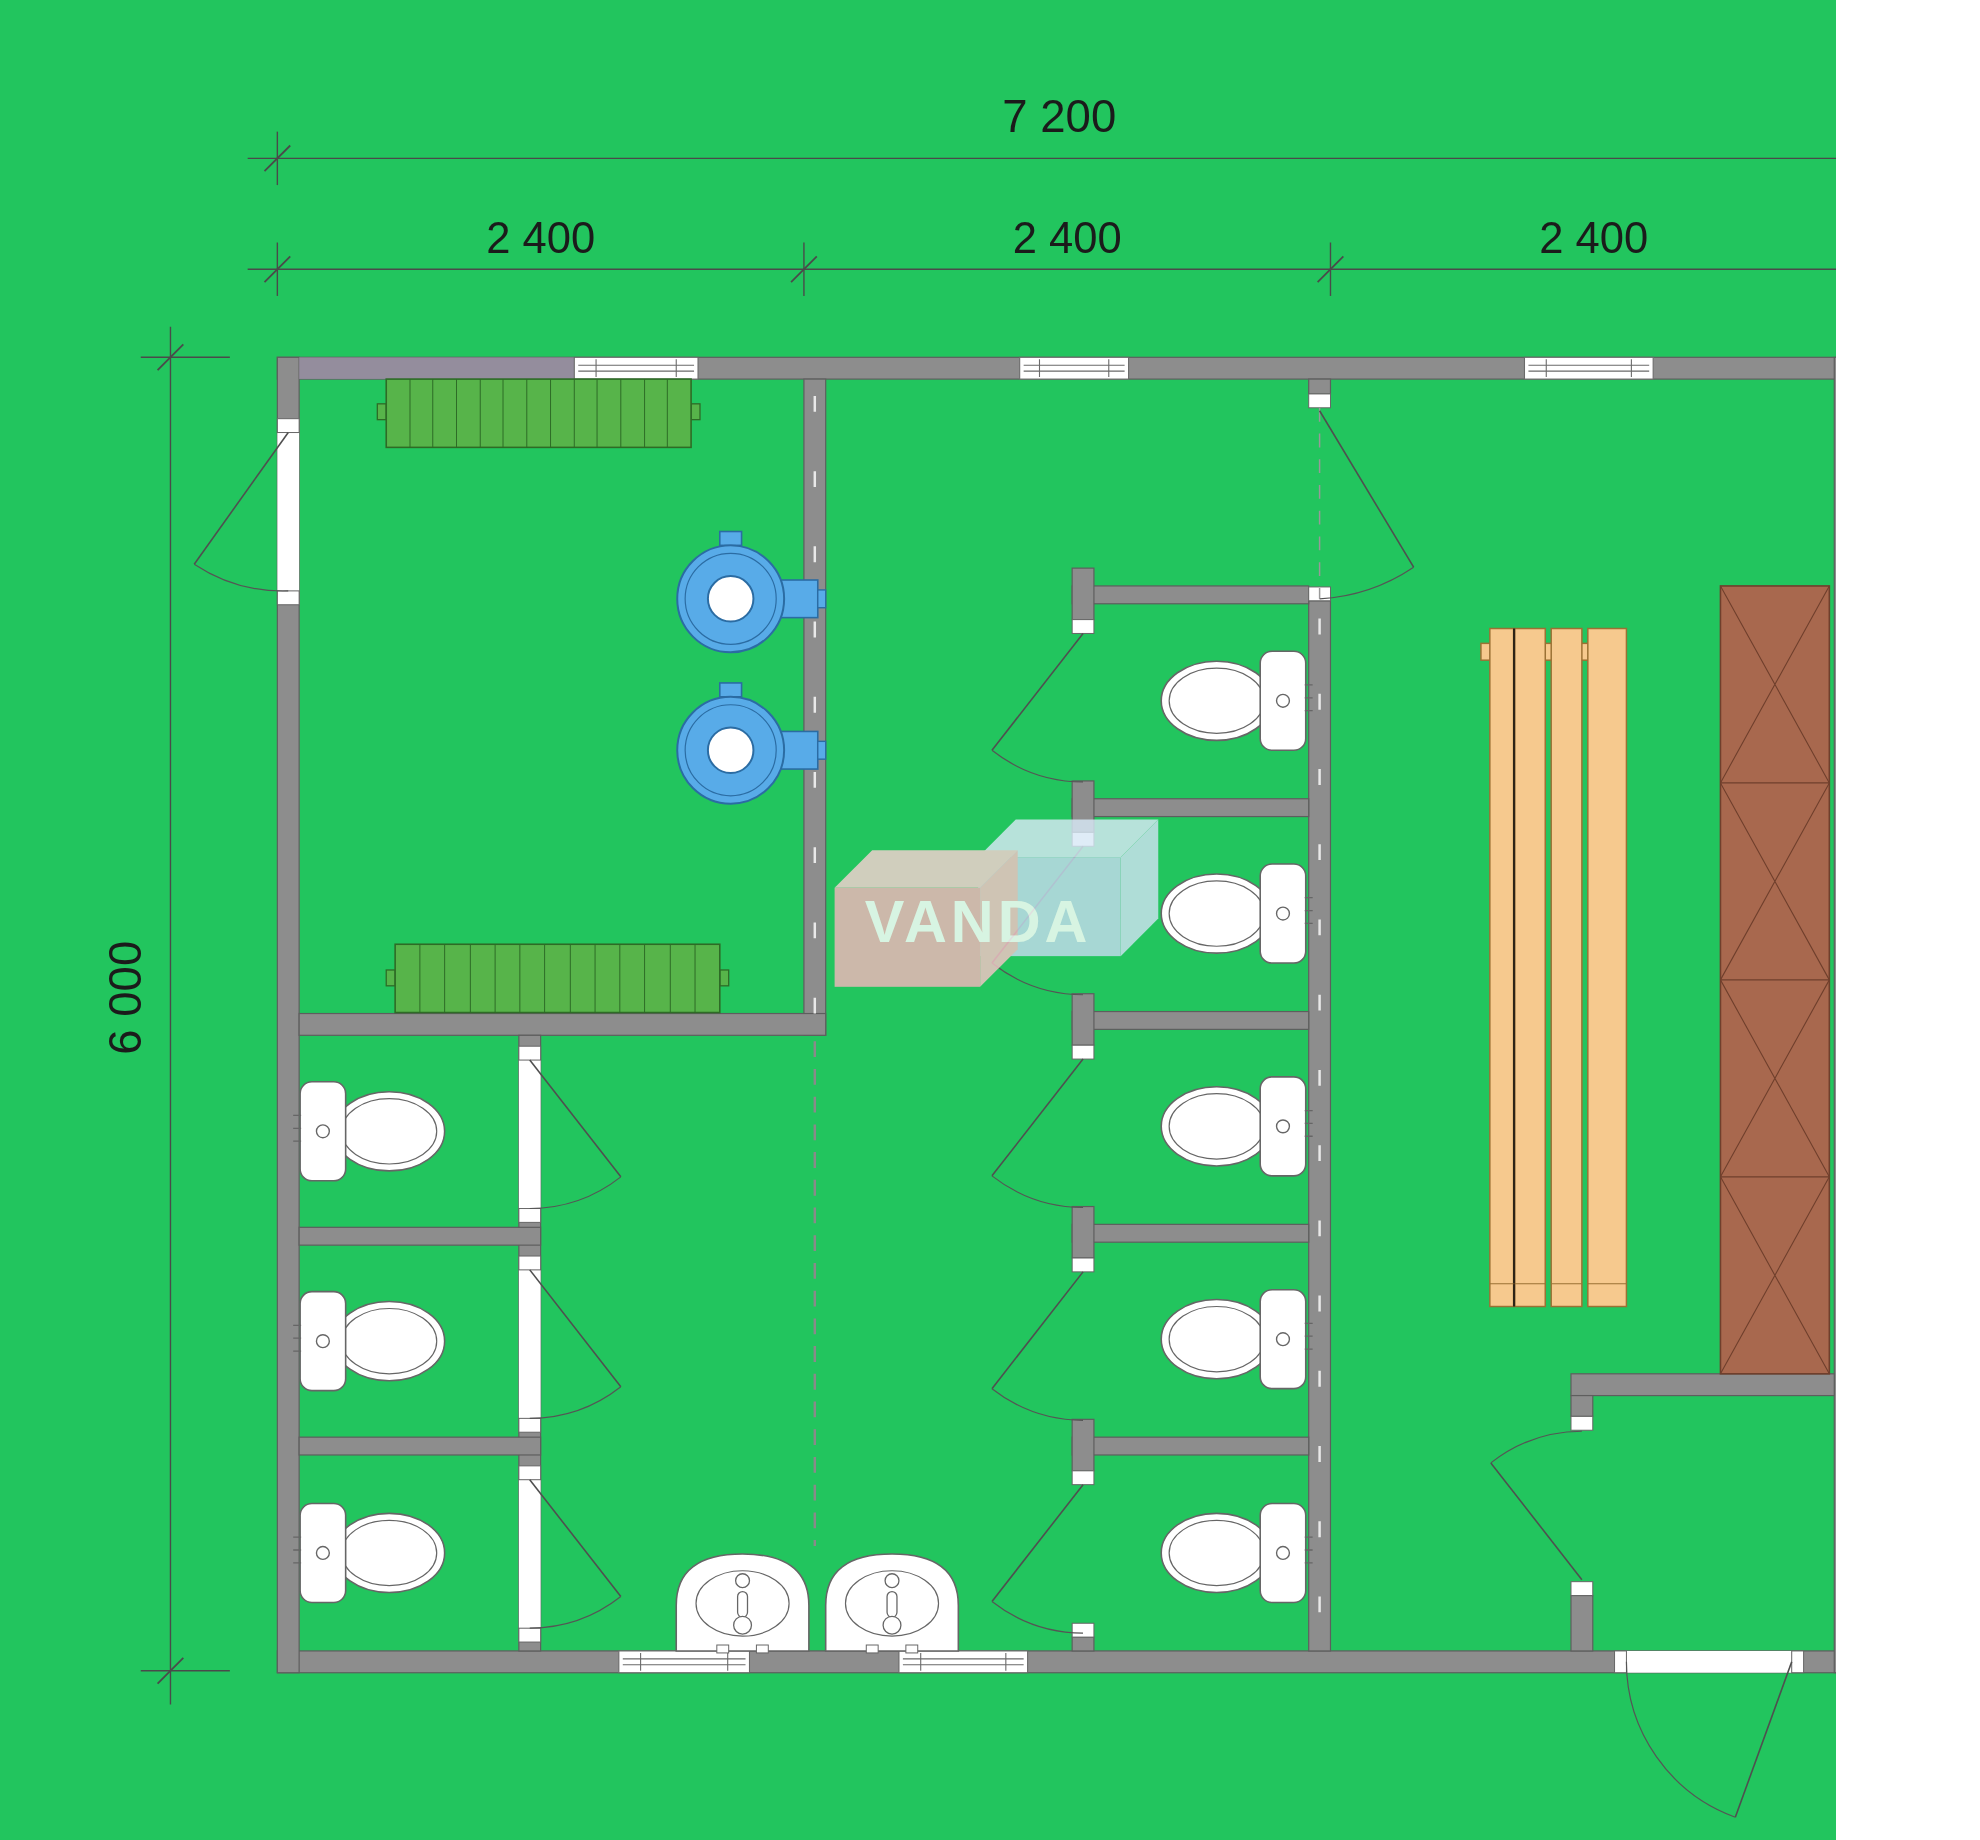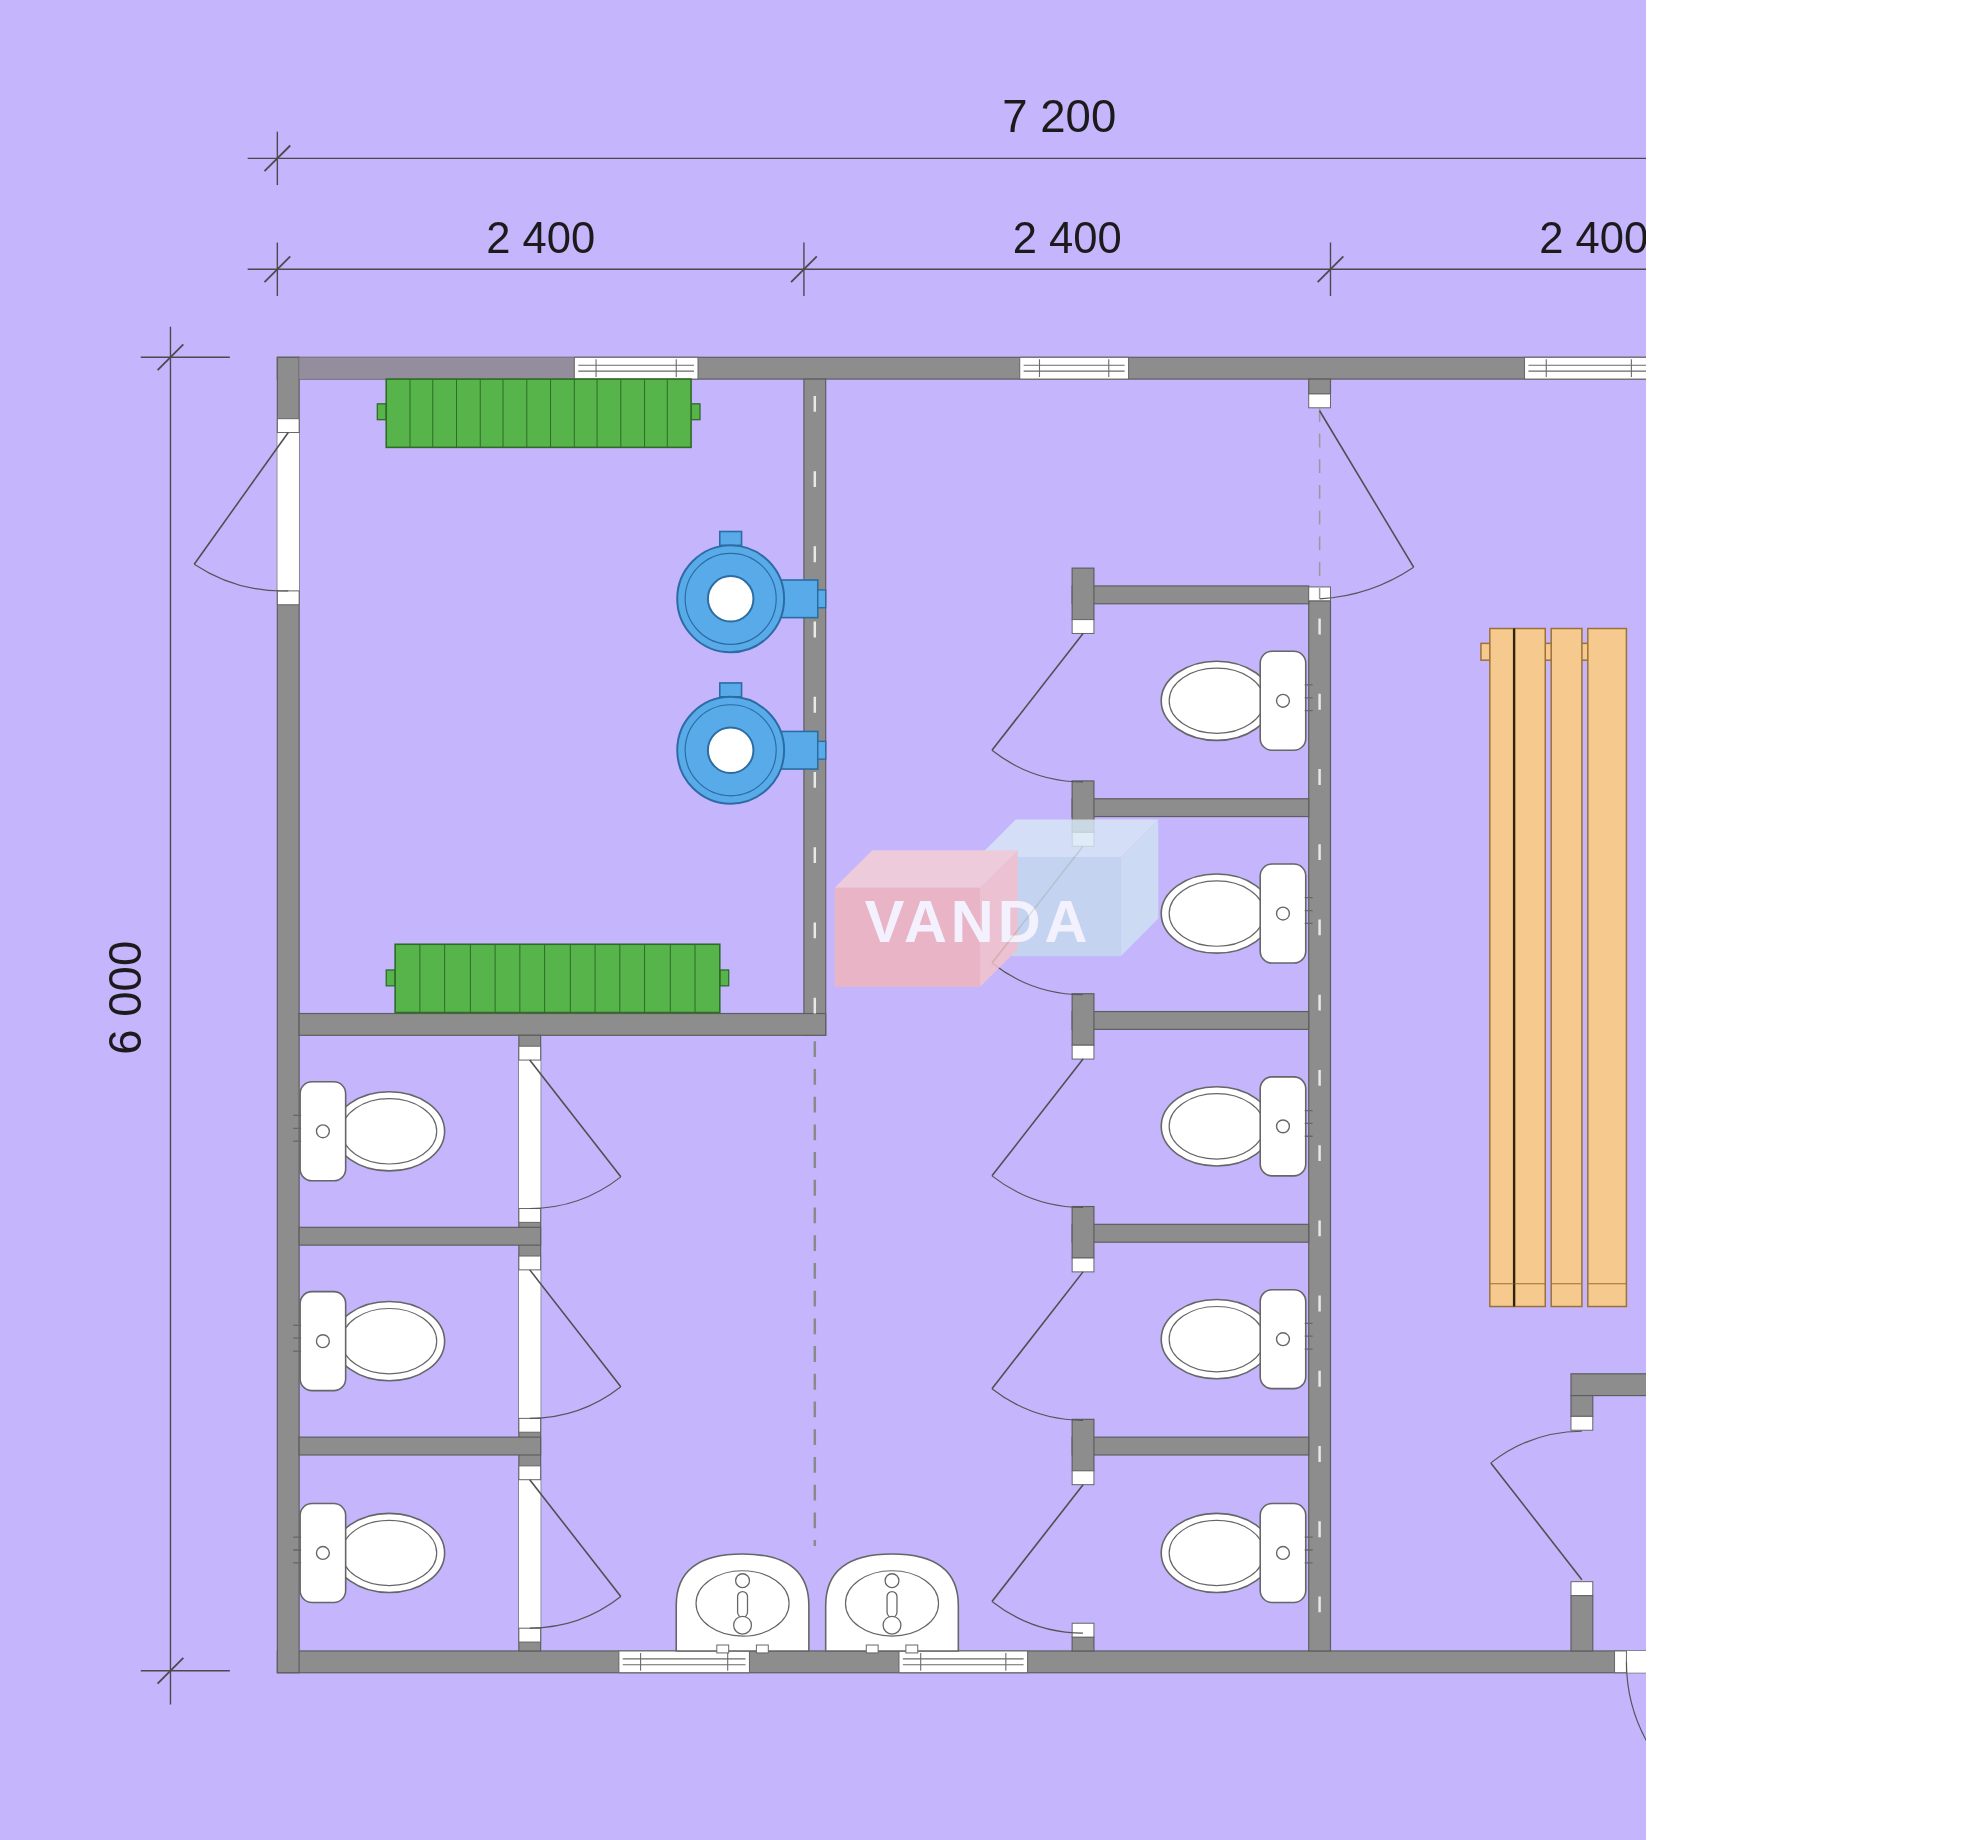--- a/index.html
+++ b/index.html
@@ -1,16 +1,16 @@
 <!DOCTYPE html>
 <html><head>
 <meta charset="utf-8">
 <style>
   html,body{margin:0;padding:0;background:#ffffff;}
-  #canvas{position:relative;width:1646px;height:1840px;background:#c4b5fd;overflow:hidden;
+  #canvas{position:relative;width:1836px;height:1840px;background:#22c55e;overflow:hidden;
           font-family:"Liberation Sans", sans-serif;}
   svg{display:block;}
   text{font-family:"Liberation Sans", sans-serif;fill:#1b1b1b;}
   .dimtxt{font-size:46px;}
   .modtxt{font-size:44px;}
   .logotxt{font-size:60px;font-weight:bold;fill:#ffffff;letter-spacing:4px;}
 </style>
 </head>
 <body>
 

